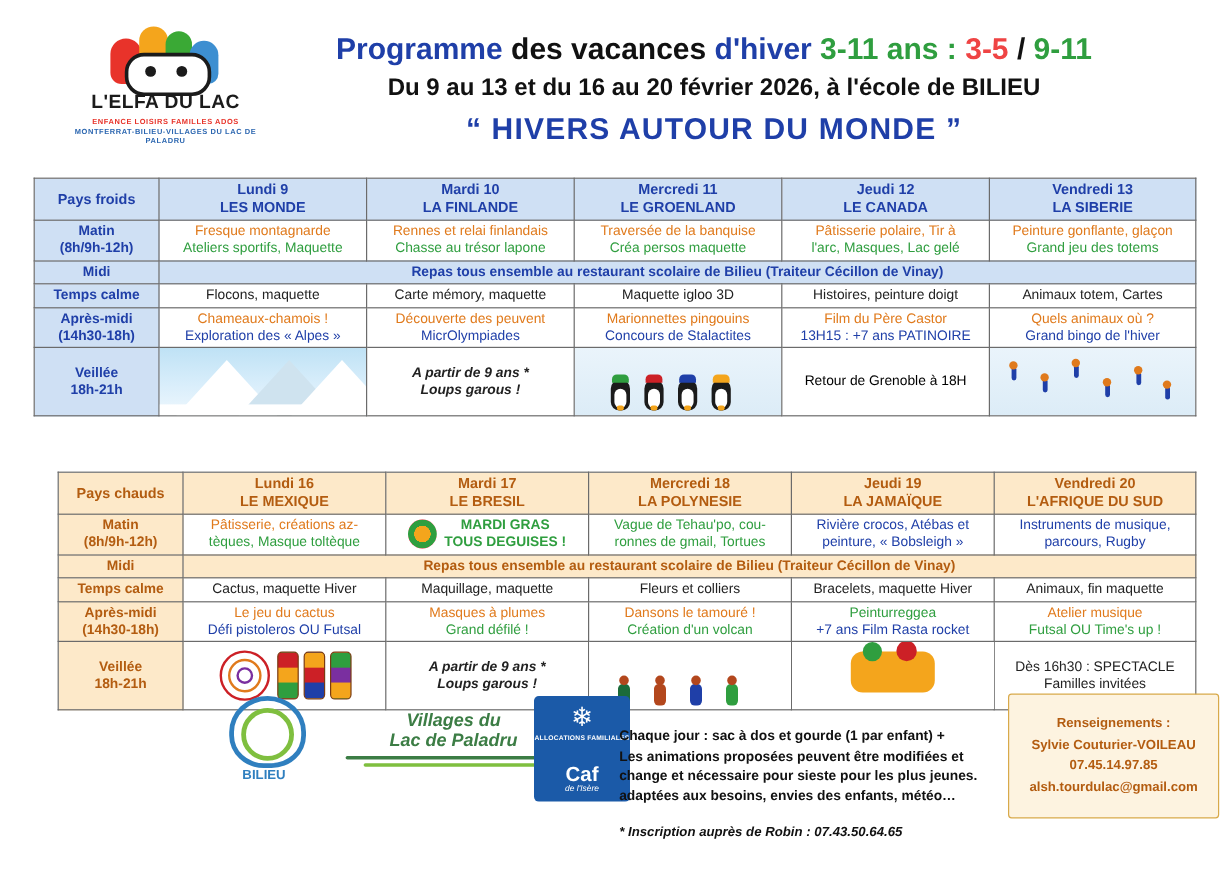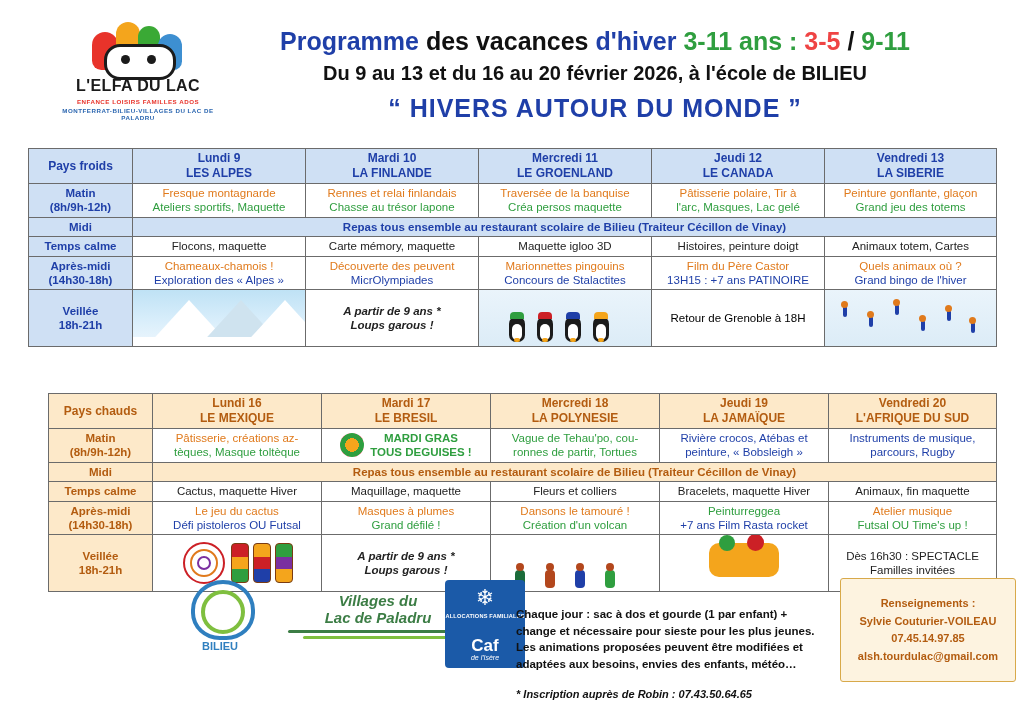--- a/index.html
+++ b/index.html
@@ -197,21 +197,21 @@
       <col style="width:173px">
       <col style="width:173px">
       <col style="width:173px">
       <col style="width:172px">
   </colgroup>
   <tbody>
       <tr>
     <td class="hdr">Pays froids</td>
     <td class="hdr">
       <span class="day">Lundi 9</span>
-      <span class="place">LES ALPES</span>
+      <span class="place">LES MONDE</span>
     </td>
     <td class="hdr">
       <span class="day">Mardi 10</span>
       <span class="place">LA FINLANDE</span>
     </td>
     <td class="hdr">
       <span class="day">Mercredi 11</span>
       <span class="place">LE GROENLAND</span>
     </td>
     <td class="hdr">
@@ -387,21 +387,21 @@
       <div style="display:flex;align-items:center;justify-content:center;gap:6px;">
         <span style="width:24px;height:24px;border-radius:50%;background:radial-gradient(circle at 50% 50%,#f4a51c 40%,#2f9e3f 41%,#2f9e3f 70%,#cc2026 71%);display:inline-block;"></span>
         <span>
           <span class="c-green" style="display:block;font-weight:bold;">MARDI GRAS</span>
           <span class="c-green" style="display:block;font-weight:bold;">TOUS DEGUISES !</span>
         </span>
       </div>
     </td>
     <td class="cell">
       <div class="c-green">Vague de Tehau'po, cou-</div>
-      <div class="c-green">ronnes de partir, Tortues</div>
+      <div class="c-green">ronnes de gmail, Tortues</div>
     </td>
     <td class="cell">
       <div class="c-blue">Rivière crocos, Atébas et</div>
       <div class="c-blue">peinture, « Bobsleigh »</div>
     </td>
     <td class="cell">
       <div class="c-blue">Instruments de musique,</div>
       <div class="c-blue">parcours, Rugby</div>
     </td>
   </tr>
@@ -507,22 +507,22 @@
     <div class="caf-box">
       <div class="caf-snow">❄</div>
       <div class="caf-t1">ALLOCATIONS FAMILIALES</div>
       <div class="caf-t2">Caf</div>
       <div class="caf-t3">de l'Isère</div>
     </div>
   </div>
 
   <div class="note">
     <div>Chaque jour : sac à dos et gourde (1 par enfant) +</div>
+    <div>Les animations proposées peuvent être modifiées et</div>
     <div>change et nécessaire pour sieste pour les plus jeunes.</div>
-    <div>Les animations proposées peuvent être modifiées et</div>
     <div>adaptées aux besoins, envies des enfants, météo…</div>
     <span class="ins">* Inscription auprès de Robin : 07.43.50.64.65</span>
   </div>
 
   <div class="contact">
     <div>Renseignements :</div>
     <div>Sylvie Couturier-VOILEAU</div>
     <div>07.45.14.97.85</div>
     <div>alsh.tourdulac@gmail.com</div>
   </div>

